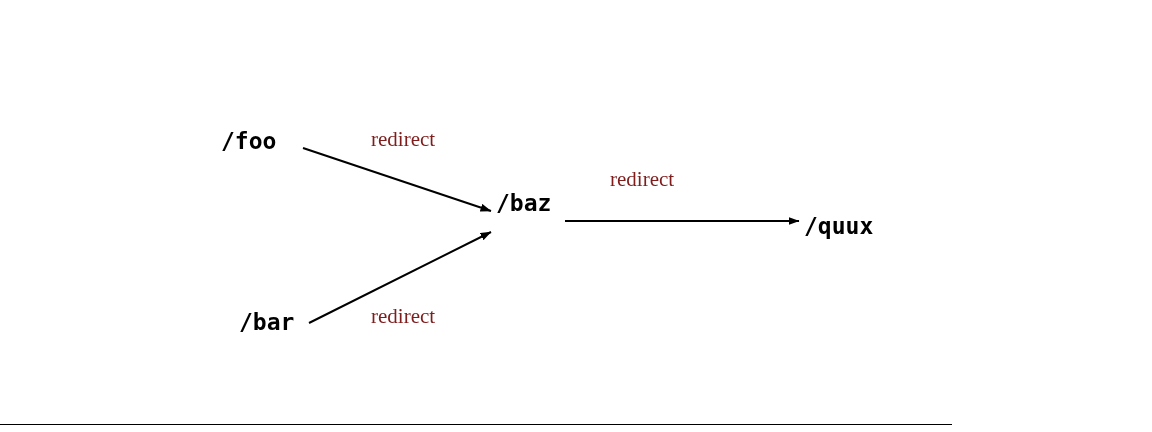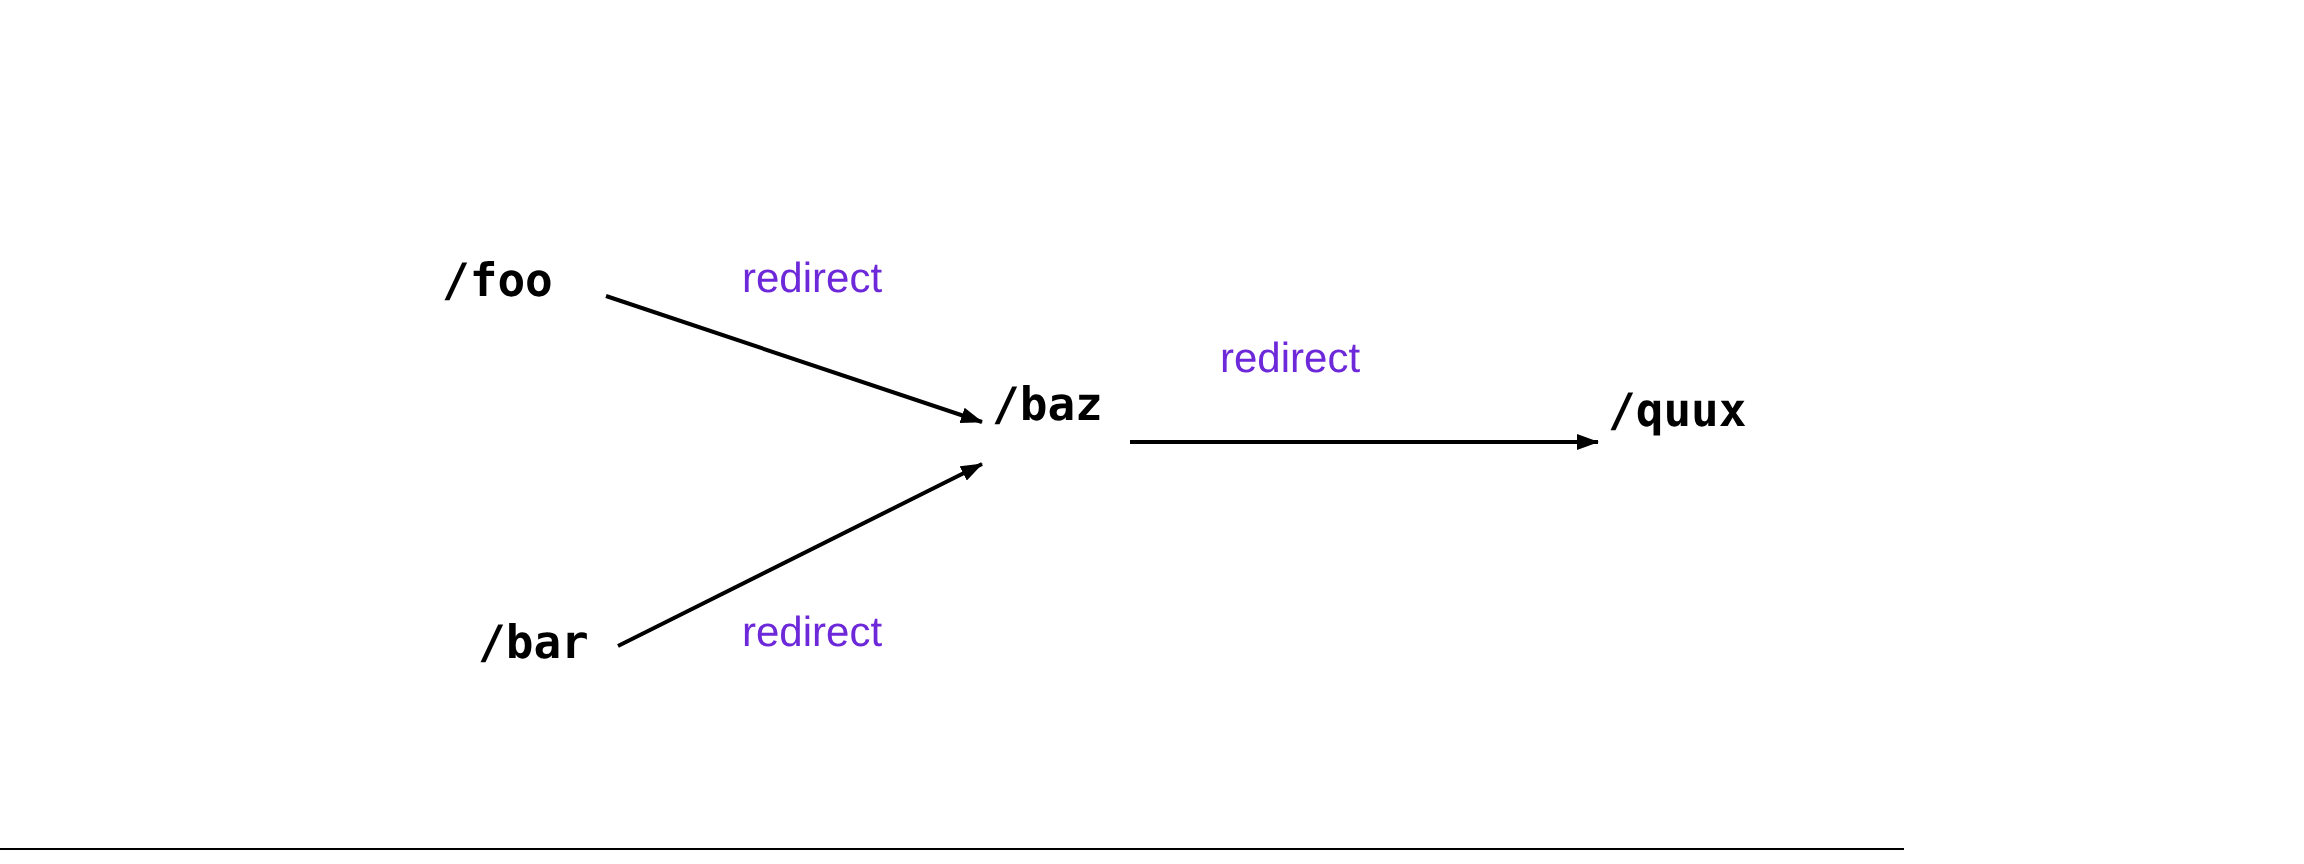--- a/index.html
+++ b/index.html
@@ -47,31 +47,31 @@
     font-family: "DejaVu Sans Mono", "Liberation Mono", monospace;
     font-weight: bold;
     font-size: 23px;
     line-height: 1;
     color: #000000;
     letter-spacing: 0px;
   }
   .edge-label {
     position: absolute;
     white-space: pre;
-    font-family: Liberation Sans, sans-serif;
+    font-family: Liberation Serif, serif;
     font-weight: normal;
     font-size: 21px;
     line-height: 1;
-    color: #6d28d9;
+    color: #7f1d1d;
   }
   
   #node-foo  { left: 221px; top: 130px; }
   #node-bar  { left: 239px; top: 311px; }
   #node-baz  { left: 496px; top: 192px; }
-  #node-quux { left: 804px; top: 195px; }
+  #node-quux { left: 804px; top: 215px; }
   
   #label-foo-baz  { left: 371px; top: 129px; }
   #label-baz-quux { left: 610px; top: 169px; }
   #label-bar-baz  { left: 371px; top: 306px; }
 </style>
 </head>
 <body>
 
 <div id="canvas">
 

